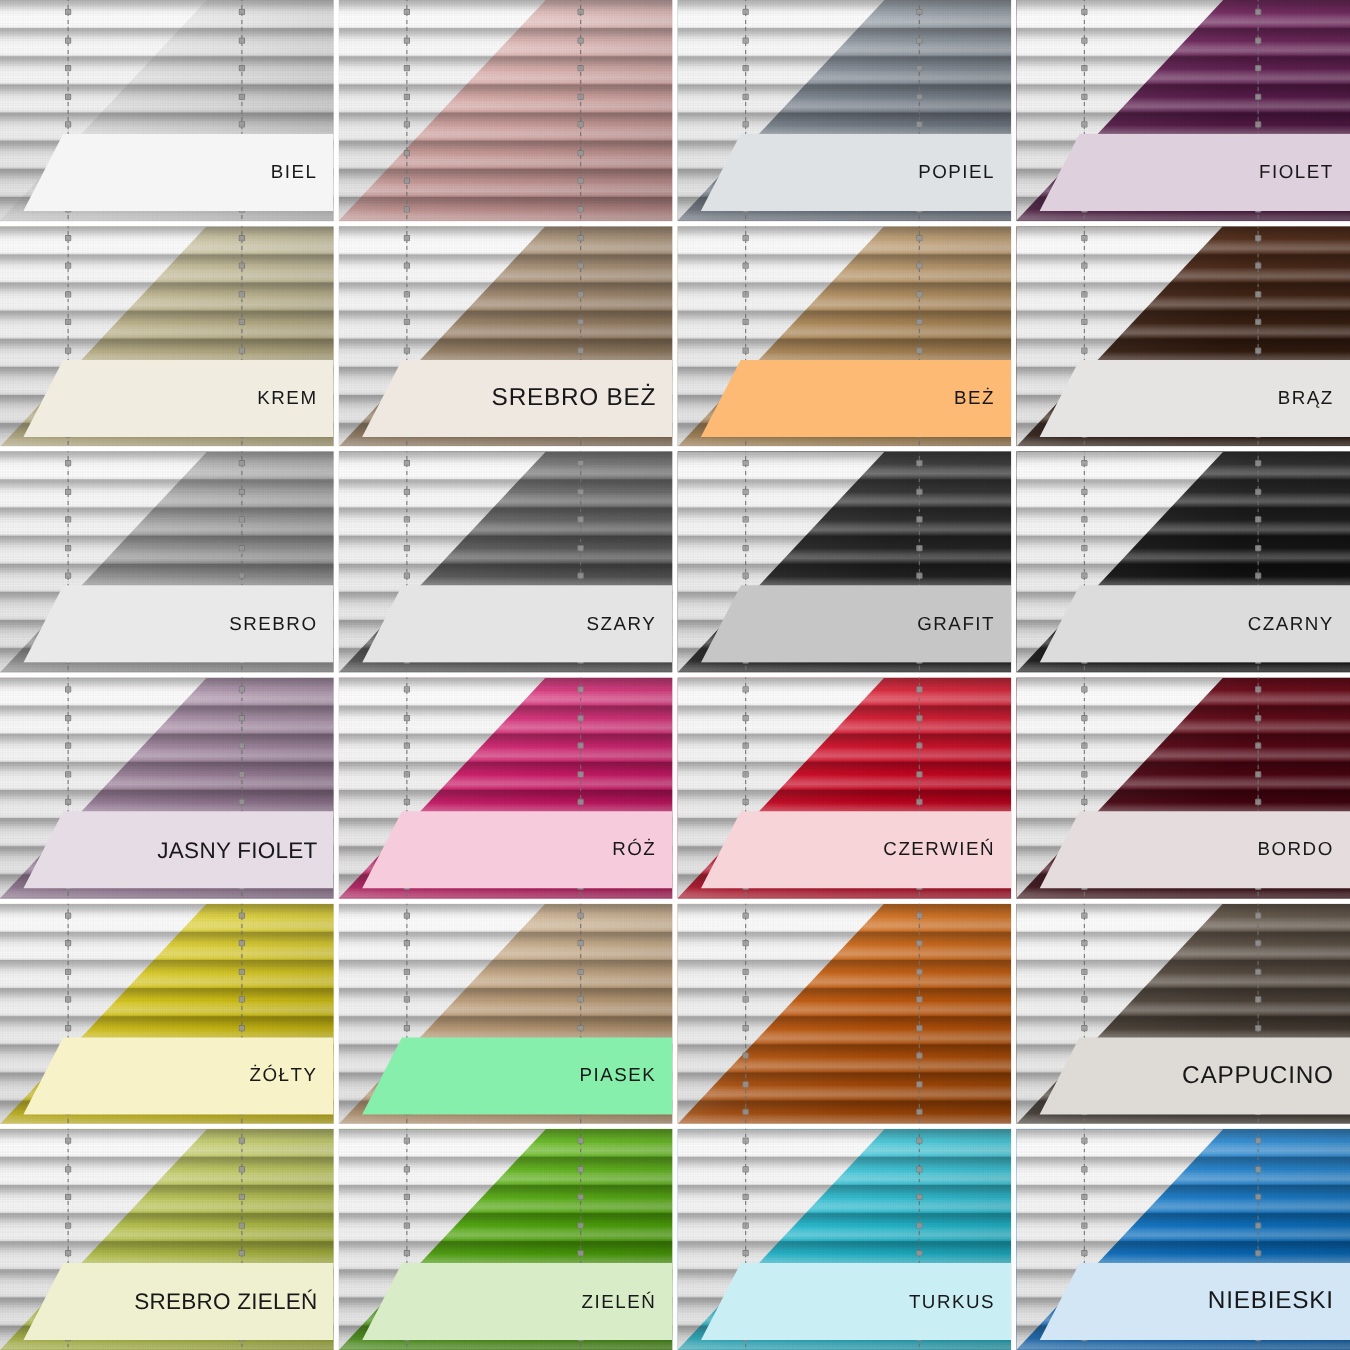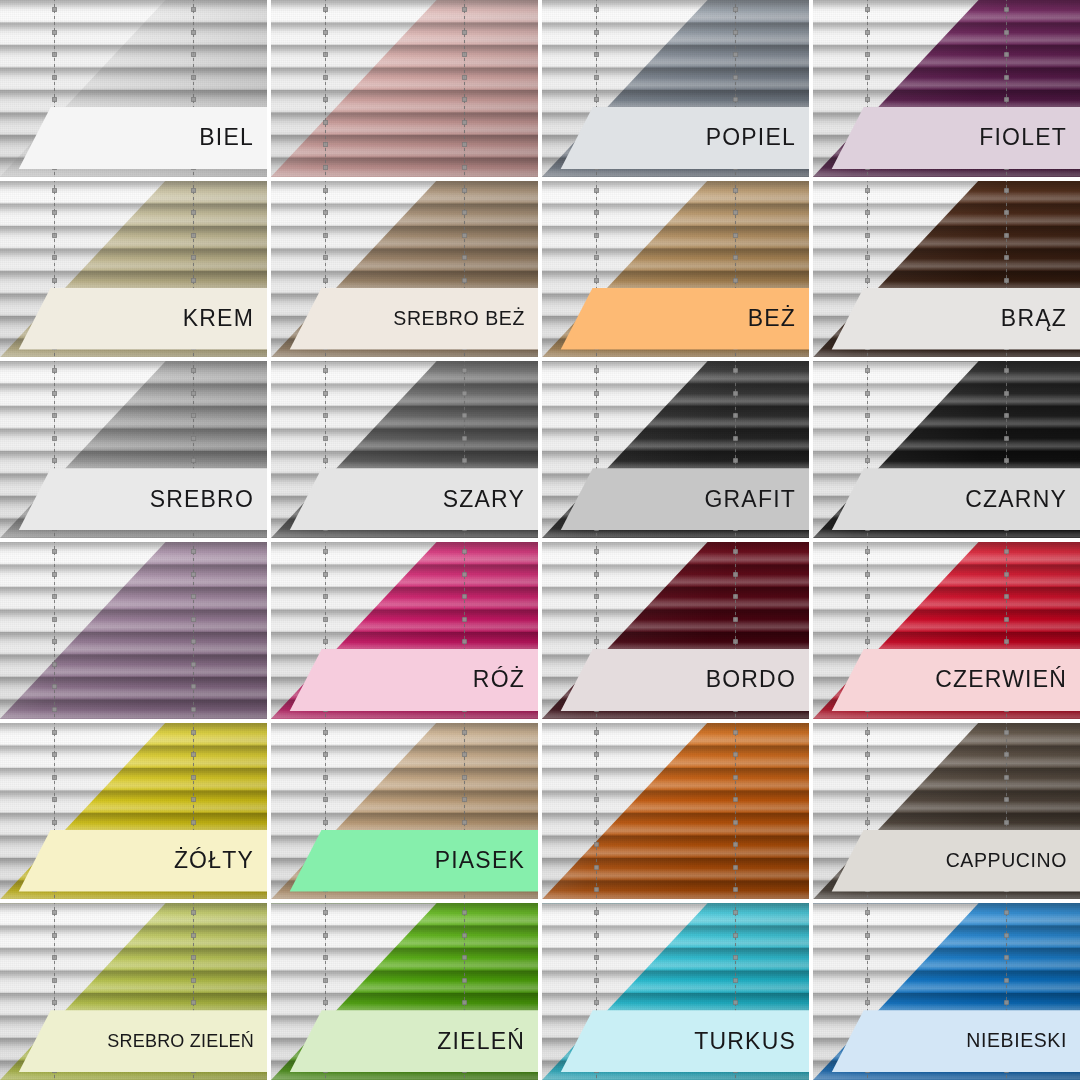--- a/index.html
+++ b/index.html
@@ -123,21 +123,21 @@
     top:60.5%;
     display:flex;
     align-items:center;
     justify-content:flex-end;
     clip-path:polygon(19% 0%, 100% 0%, 100% 100%, 7% 100%);
     background:rgba(255,255,255,.80);
     box-shadow:0 1px 2px rgba(0,0,0,.05);
   }
   .label-band .band-text{
     padding-right:13px;
-    font-size:23px;
+    font-size:15px;
     letter-spacing:1.2px;
     color:#18181a;
     white-space:nowrap;
     font-weight:400;
     line-height:1;
   }
   .label-band.long .band-text{ font-size:19.5px; letter-spacing:.6px; }
   .label-band.xlong .band-text{ font-size:18px; letter-spacing:.2px; }
 
   
@@ -639,20 +639,23 @@
         <span class="line"></span>
         <span class="clip" style="top:9.0px"></span>
         <span class="clip" style="top:31.5px"></span>
         <span class="clip" style="top:54.0px"></span>
         <span class="clip" style="top:76.5px"></span>
         <span class="clip" style="top:99.0px"></span>
         <span class="clip" style="top:121.5px"></span>
         <span class="clip" style="top:144.0px"></span>
         <span class="clip" style="top:166.5px"></span>
       </div>
+      <div class="label-band xlong" style="background:#e6dce6">
+        <span class="band-text">JASNY FIOLET</span>
+      </div>
     </div>
     <div class="swatch">
       <div class="fill-color" style="background:linear-gradient(to bottom,#e4468b 0%,#cf1768 45%,#a30e4f 100%)"></div>
       <div class="pleat-shade"></div>
       <div class="pleat-light"></div>
       <div class="sheen"></div>
       <div class="grain"></div>
       <div class="white-tri">
         <div class="fill-color" style="background:linear-gradient(to bottom,#fdfdfd 0%,#ededed 45%,#d3d3d3 100%)"></div>
         <div class="pleat-shade"></div>
@@ -680,20 +683,59 @@
         <span class="clip" style="top:99.0px"></span>
         <span class="clip" style="top:121.5px"></span>
         <span class="clip" style="top:144.0px"></span>
         <span class="clip" style="top:166.5px"></span>
       </div>
       <div class="label-band " style="background:#f6ccdd">
         <span class="band-text">RÓŻ</span>
       </div>
     </div>
     <div class="swatch">
+      <div class="fill-color" style="background:linear-gradient(to bottom,#e63246 0%,#cf0320 45%,#9d0217 100%)"></div>
+      <div class="pleat-shade"></div>
+      <div class="pleat-light"></div>
+      <div class="sheen"></div>
+      <div class="grain"></div>
+      <div class="white-tri">
+        <div class="fill-color" style="background:linear-gradient(to bottom,#fdfdfd 0%,#ededed 45%,#d3d3d3 100%)"></div>
+        <div class="pleat-shade"></div>
+        <div class="pleat-light"></div>
+        <div class="grain"></div>
+      </div>
+      <div class="diag-shadow"></div>
+      <div class="cord left">
+        <span class="line"></span>
+        <span class="clip" style="top:9.0px"></span>
+        <span class="clip" style="top:31.5px"></span>
+        <span class="clip" style="top:54.0px"></span>
+        <span class="clip" style="top:76.5px"></span>
+        <span class="clip" style="top:99.0px"></span>
+        <span class="clip" style="top:121.5px"></span>
+        <span class="clip" style="top:144.0px"></span>
+        <span class="clip" style="top:166.5px"></span>
+      </div>
+      <div class="cord right">
+        <span class="line"></span>
+        <span class="clip" style="top:9.0px"></span>
+        <span class="clip" style="top:31.5px"></span>
+        <span class="clip" style="top:54.0px"></span>
+        <span class="clip" style="top:76.5px"></span>
+        <span class="clip" style="top:99.0px"></span>
+        <span class="clip" style="top:121.5px"></span>
+        <span class="clip" style="top:144.0px"></span>
+        <span class="clip" style="top:166.5px"></span>
+      </div>
+      <div class="label-band " style="background:#f7d4d7">
+        <span class="band-text">CZERWIEŃ</span>
+      </div>
+    </div>
+    <div class="swatch">
       <div class="fill-color" style="background:linear-gradient(to bottom,#74101f 0%,#4c0411 45%,#2b0209 100%)"></div>
       <div class="pleat-shade"></div>
       <div class="pleat-light"></div>
       <div class="sheen"></div>
       <div class="grain"></div>
       <div class="white-tri">
         <div class="fill-color" style="background:linear-gradient(to bottom,#fdfdfd 0%,#ededed 45%,#d3d3d3 100%)"></div>
         <div class="pleat-shade"></div>
         <div class="pleat-light"></div>
         <div class="grain"></div>
@@ -716,59 +758,20 @@
         <span class="clip" style="top:31.5px"></span>
         <span class="clip" style="top:54.0px"></span>
         <span class="clip" style="top:76.5px"></span>
         <span class="clip" style="top:99.0px"></span>
         <span class="clip" style="top:121.5px"></span>
         <span class="clip" style="top:144.0px"></span>
         <span class="clip" style="top:166.5px"></span>
       </div>
       <div class="label-band " style="background:#e4dcdd">
         <span class="band-text">BORDO</span>
-      </div>
-    </div>
-    <div class="swatch">
-      <div class="fill-color" style="background:linear-gradient(to bottom,#e63246 0%,#cf0320 45%,#9d0217 100%)"></div>
-      <div class="pleat-shade"></div>
-      <div class="pleat-light"></div>
-      <div class="sheen"></div>
-      <div class="grain"></div>
-      <div class="white-tri">
-        <div class="fill-color" style="background:linear-gradient(to bottom,#fdfdfd 0%,#ededed 45%,#d3d3d3 100%)"></div>
-        <div class="pleat-shade"></div>
-        <div class="pleat-light"></div>
-        <div class="grain"></div>
-      </div>
-      <div class="diag-shadow"></div>
-      <div class="cord left">
-        <span class="line"></span>
-        <span class="clip" style="top:9.0px"></span>
-        <span class="clip" style="top:31.5px"></span>
-        <span class="clip" style="top:54.0px"></span>
-        <span class="clip" style="top:76.5px"></span>
-        <span class="clip" style="top:99.0px"></span>
-        <span class="clip" style="top:121.5px"></span>
-        <span class="clip" style="top:144.0px"></span>
-        <span class="clip" style="top:166.5px"></span>
-      </div>
-      <div class="cord right">
-        <span class="line"></span>
-        <span class="clip" style="top:9.0px"></span>
-        <span class="clip" style="top:31.5px"></span>
-        <span class="clip" style="top:54.0px"></span>
-        <span class="clip" style="top:76.5px"></span>
-        <span class="clip" style="top:99.0px"></span>
-        <span class="clip" style="top:121.5px"></span>
-        <span class="clip" style="top:144.0px"></span>
-        <span class="clip" style="top:166.5px"></span>
-      </div>
-      <div class="label-band " style="background:#f7d4d7">
-        <span class="band-text">CZERWIEŃ</span>
       </div>
     </div>
     <div class="swatch">
       <div class="fill-color" style="background:linear-gradient(to bottom,#ece04d 0%,#d9c816 45%,#b0a20c 100%)"></div>
       <div class="pleat-shade"></div>
       <div class="pleat-light"></div>
       <div class="sheen"></div>
       <div class="grain"></div>
       <div class="white-tri">
         <div class="fill-color" style="background:linear-gradient(to bottom,#fdfdfd 0%,#ededed 45%,#d3d3d3 100%)"></div>

